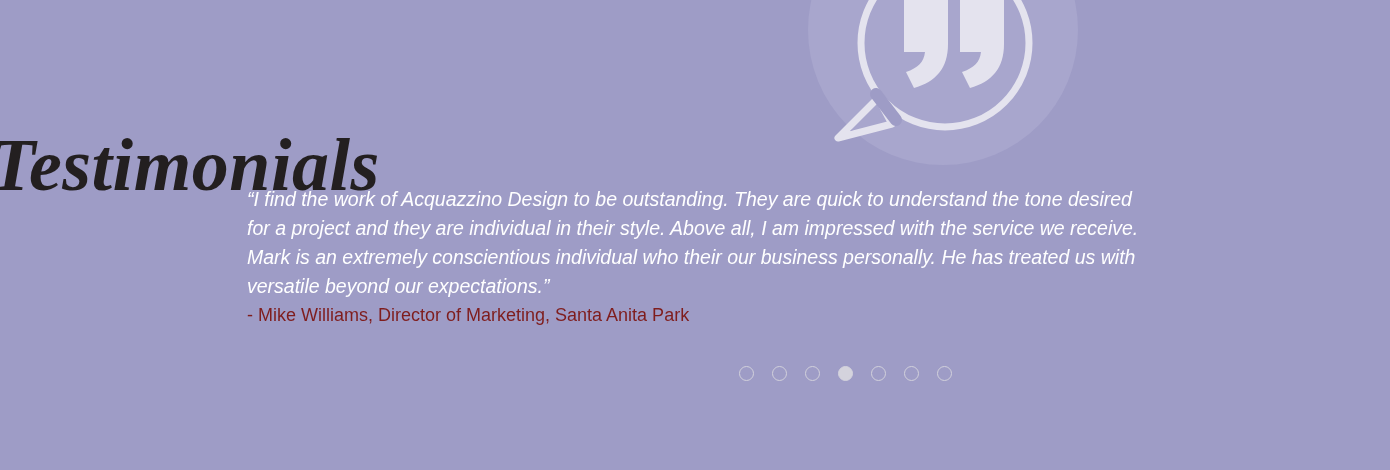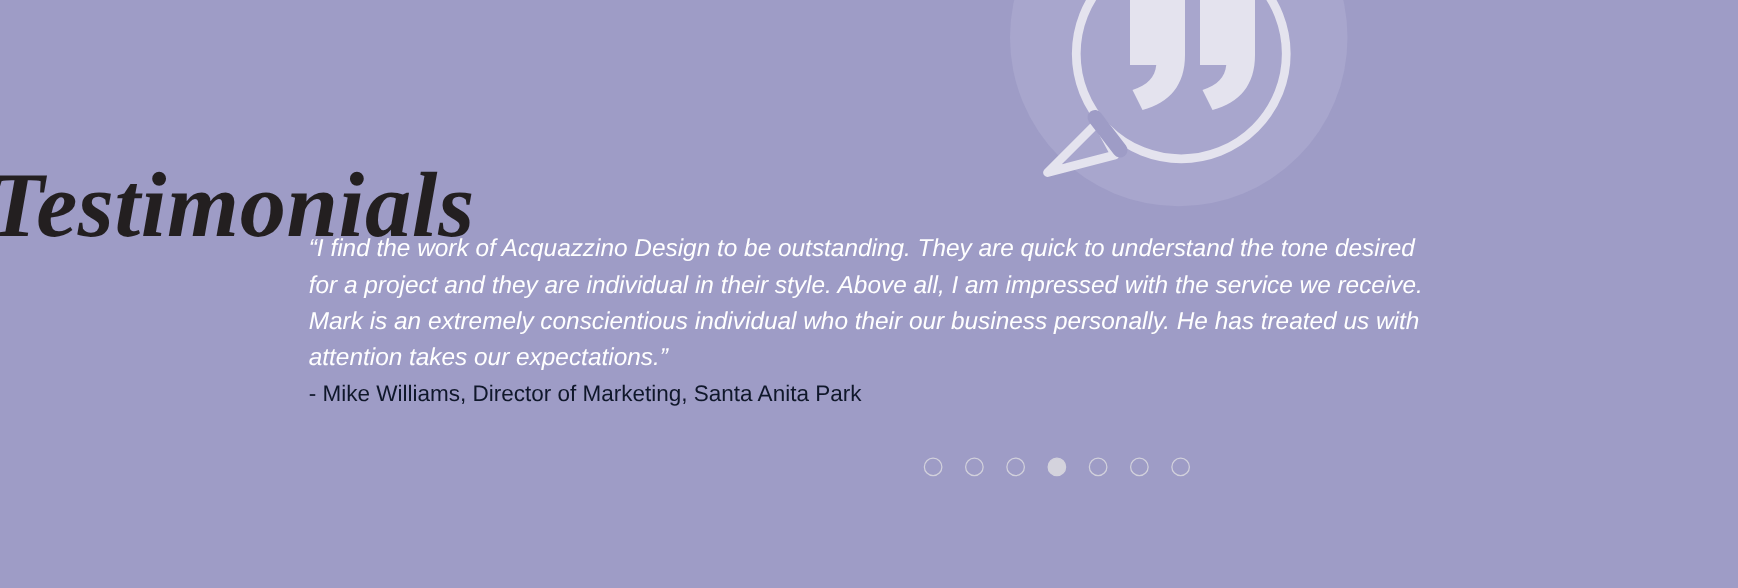--- a/index.html
+++ b/index.html
@@ -81,21 +81,21 @@
 
   
   .attribution {
     position: absolute;
     left: 247px;
     top: 303px;
     font-family: "Liberation Sans", sans-serif;
     font-style: normal;
     font-size: 18px;
     line-height: 24px;
-    color: #0f172a;
+    color: #7f1d1d;
     white-space: nowrap;
   }
 
   
   .pager {
     position: absolute;
     left: 739px;
     top: 366px;
     display: flex;
     gap: 18px;
@@ -137,21 +137,21 @@
   </div>
 
   <h1 class="page-title">
     <span class="page-title-inner">Testimonials</span>
   </h1>
 
   <div class="quote-body">
     <span class="quote-line">“I find the work of Acquazzino Design to be outstanding. They are quick to understand the tone desired</span>
     <span class="quote-line">for a project and they are individual in their style. Above all, I am impressed with the service we receive.</span>
     <span class="quote-line">Mark is an extremely conscientious individual who their our business personally. He has treated us with</span>
-    <span class="quote-line">attention takes our expectations.”</span>
+    <span class="quote-line">versatile beyond our expectations.”</span>
   </div>
 
   <div class="attribution">- Mike Williams, Director of Marketing, Santa Anita Park</div>
 
   <div class="pager">
     <span class="pager-dot"></span>
     <span class="pager-dot"></span>
     <span class="pager-dot"></span>
     <span class="pager-dot is-active"></span>
     <span class="pager-dot"></span>

